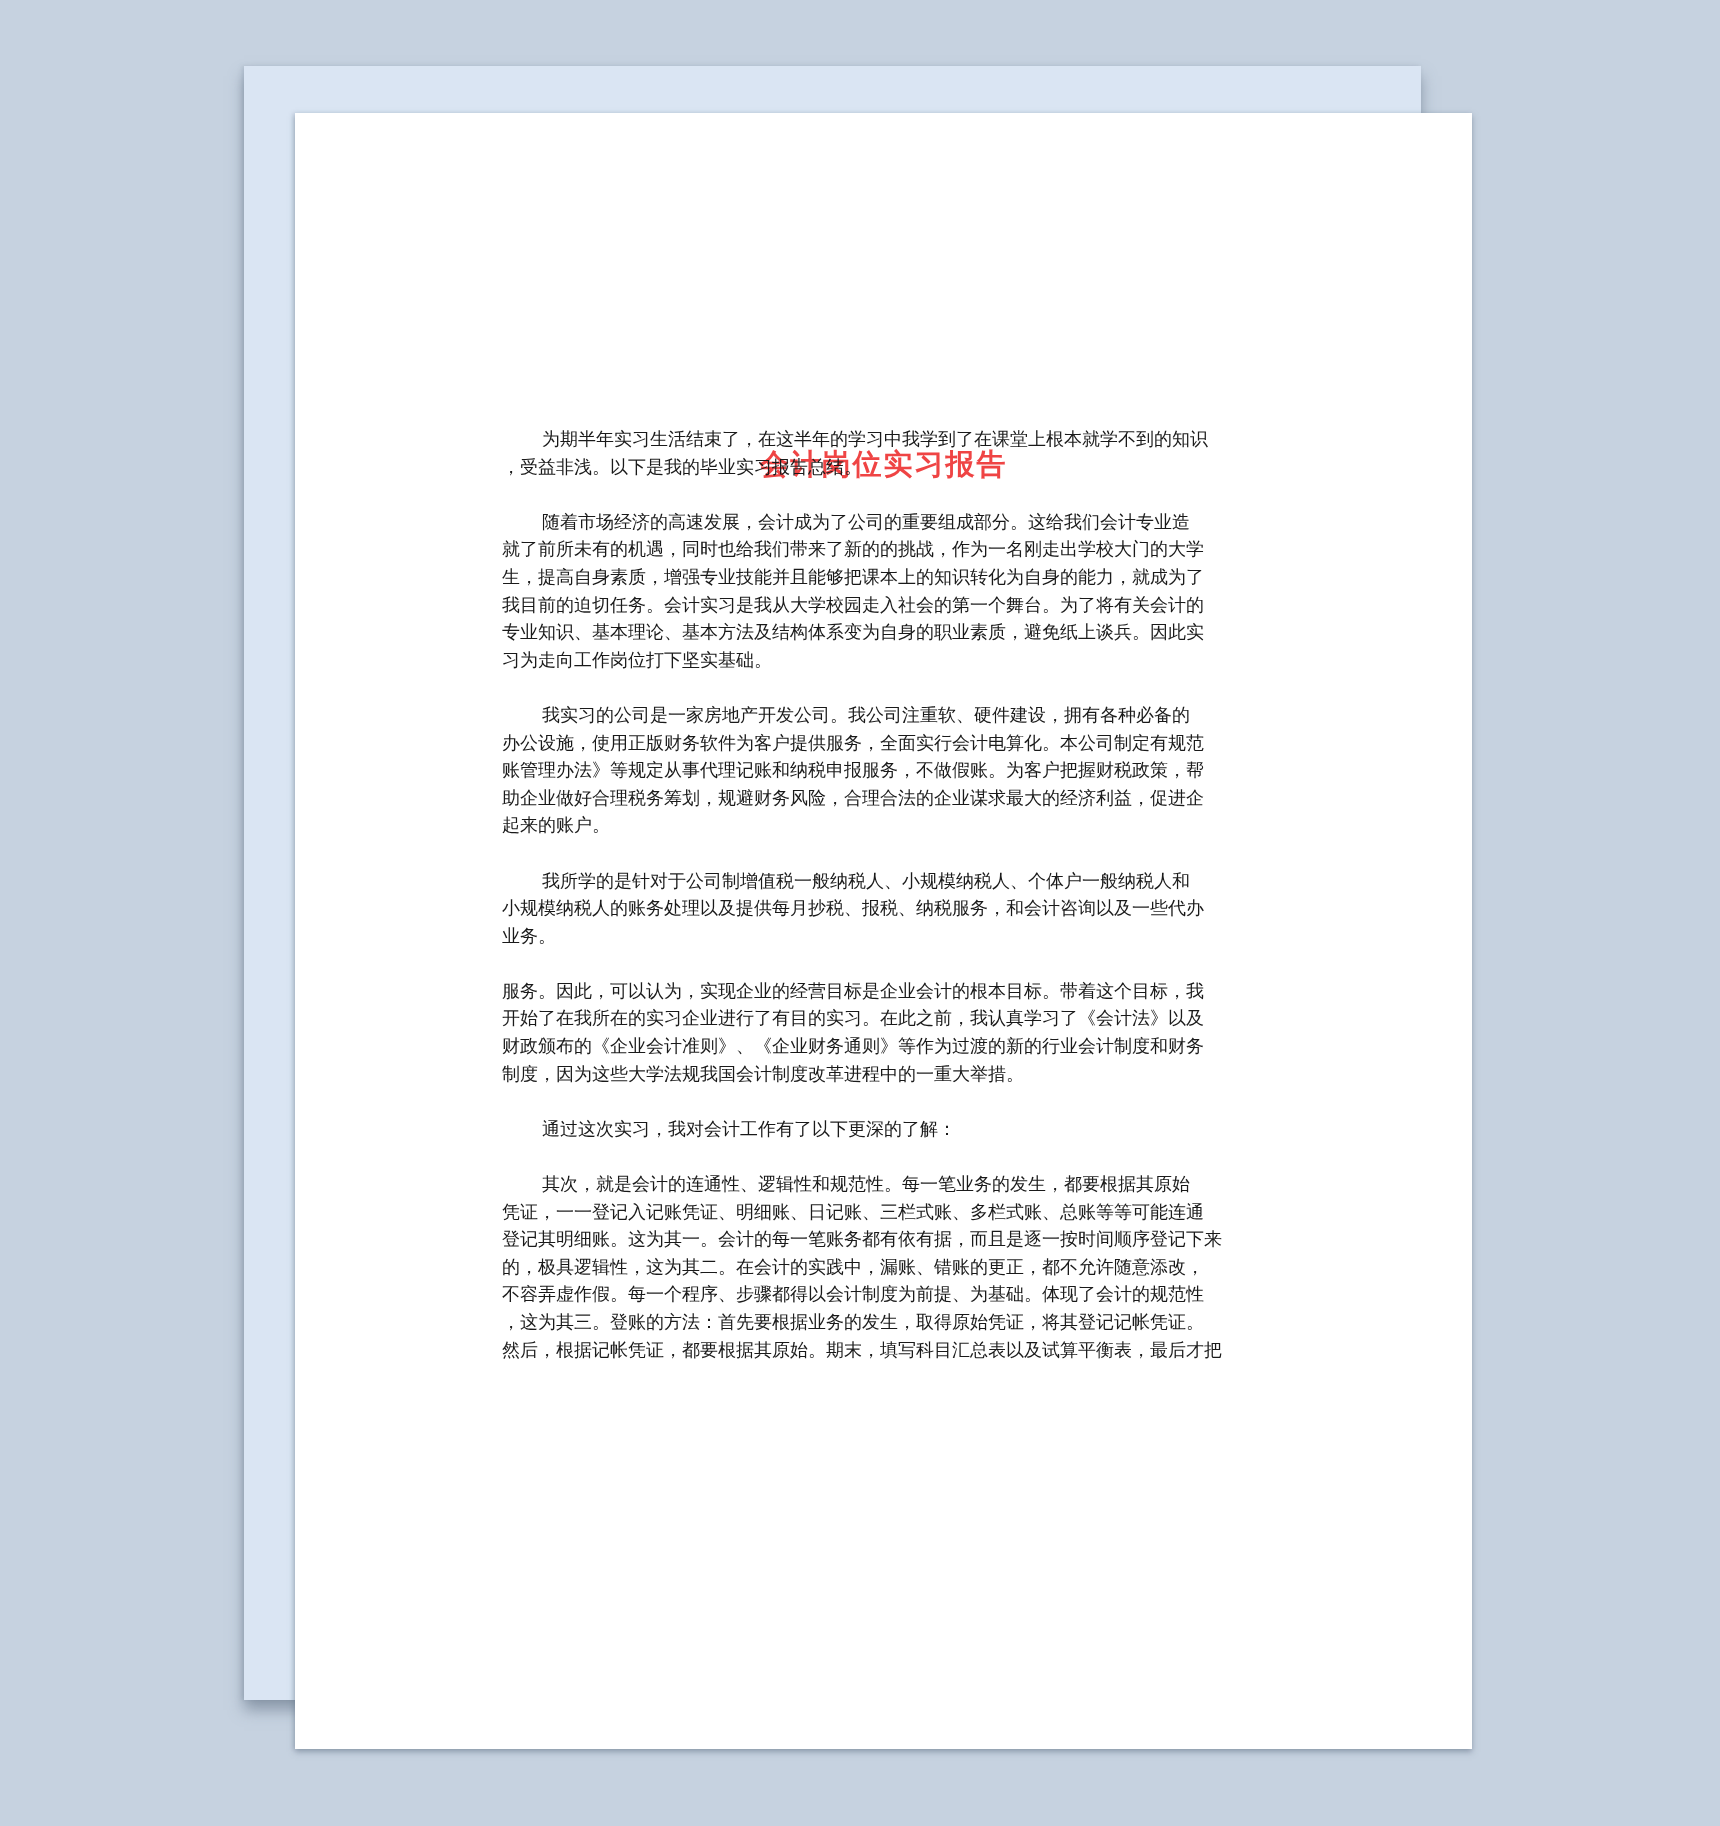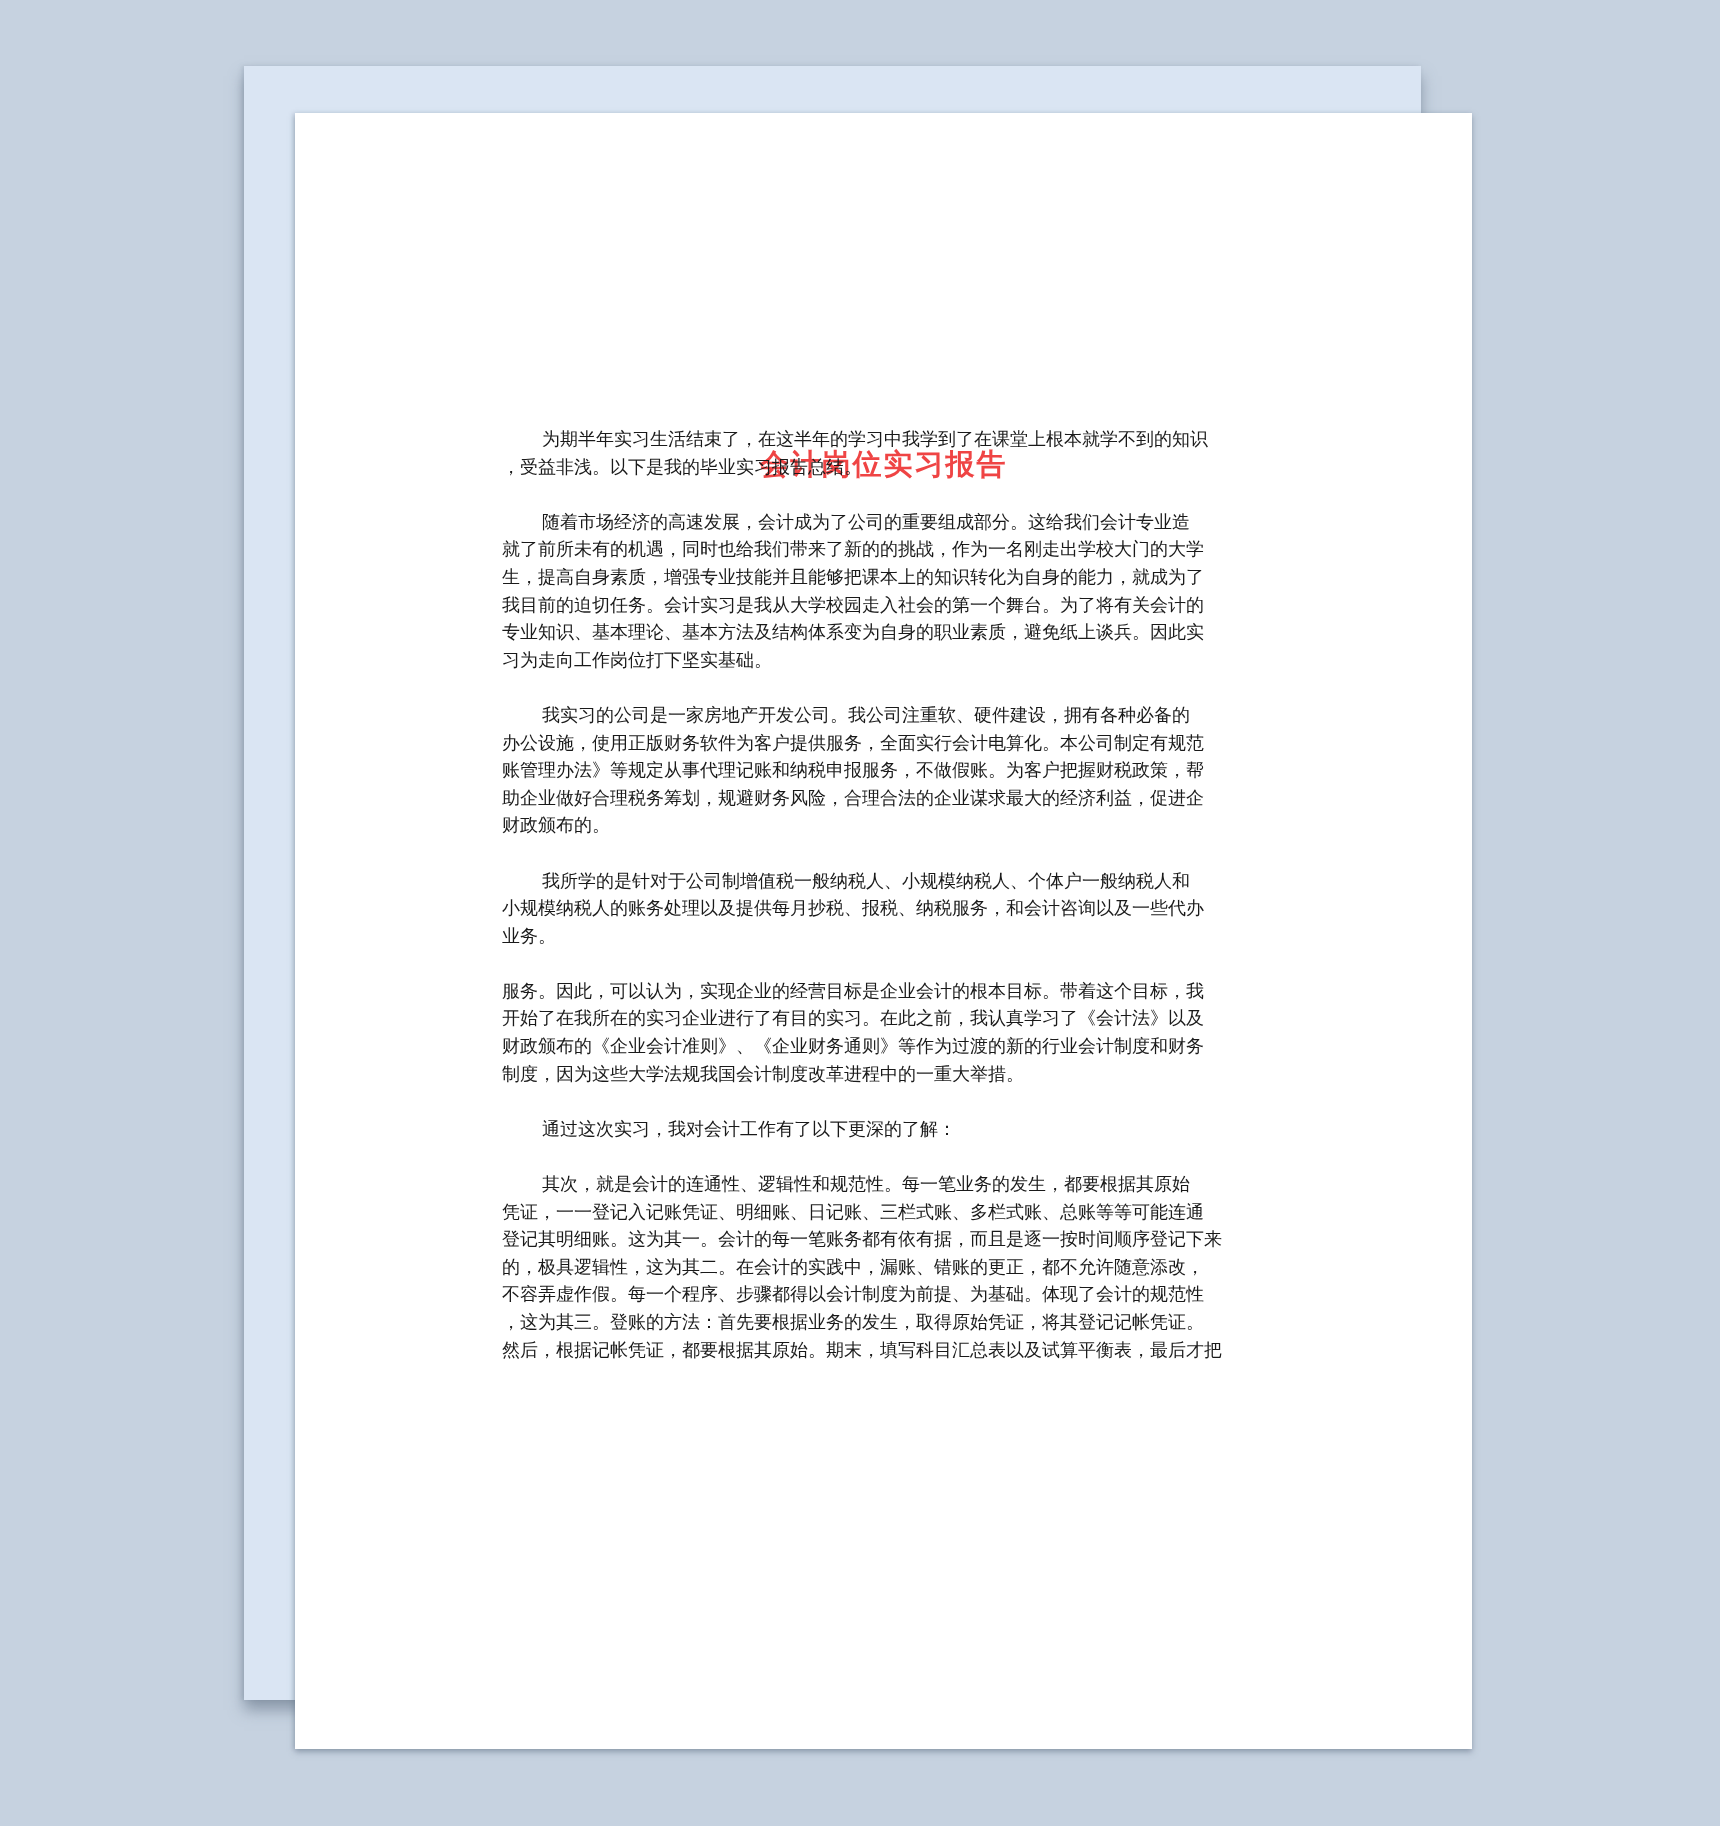--- a/index.html
+++ b/index.html
@@ -56,21 +56,21 @@
     <span class="line">生，提高自身素质，增强专业技能并且能够把课本上的知识转化为自身的能力，就成为了</span>
     <span class="line">我目前的迫切任务。会计实习是我从大学校园走入社会的第一个舞台。为了将有关会计的</span>
     <span class="line">专业知识、基本理论、基本方法及结构体系变为自身的职业素质，避免纸上谈兵。因此实</span>
     <span class="line">习为走向工作岗位打下坚实基础。</span>
   </div>
   <div class="para">
     <span class="line indent">我实习的公司是一家房地产开发公司。我公司注重软、硬件建设，拥有各种必备的</span>
     <span class="line">办公设施，使用正版财务软件为客户提供服务，全面实行会计电算化。本公司制定有规范</span>
     <span class="line">账管理办法》等规定从事代理记账和纳税申报服务，不做假账。为客户把握财税政策，帮</span>
     <span class="line">助企业做好合理税务筹划，规避财务风险，合理合法的企业谋求最大的经济利益，促进企</span>
-    <span class="line">财政颁布的。</span>
+    <span class="line">起来的账户。</span>
   </div>
   <div class="para">
     <span class="line indent">我所学的是针对于公司制增值税一般纳税人、小规模纳税人、个体户一般纳税人和</span>
     <span class="line">小规模纳税人的账务处理以及提供每月抄税、报税、纳税服务，和会计咨询以及一些代办</span>
     <span class="line">业务。</span>
   </div>
   <div class="para">
     <span class="line">服务。因此，可以认为，实现企业的经营目标是企业会计的根本目标。带着这个目标，我</span>
     <span class="line">开始了在我所在的实习企业进行了有目的实习。在此之前，我认真学习了《会计法》以及</span>
     <span class="line">财政颁布的《企业会计准则》、《企业财务通则》等作为过渡的新的行业会计制度和财务</span>

